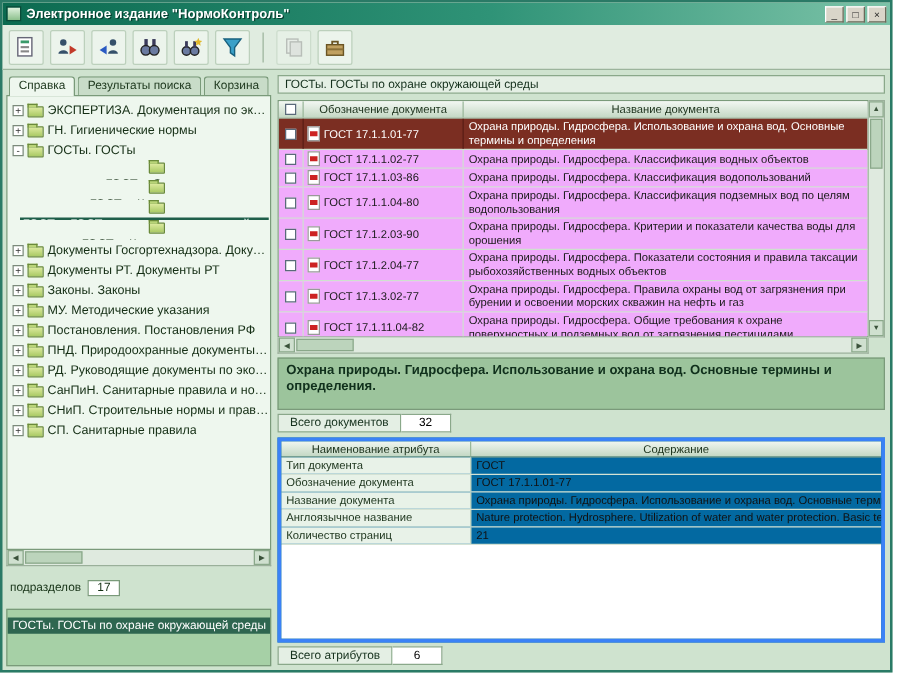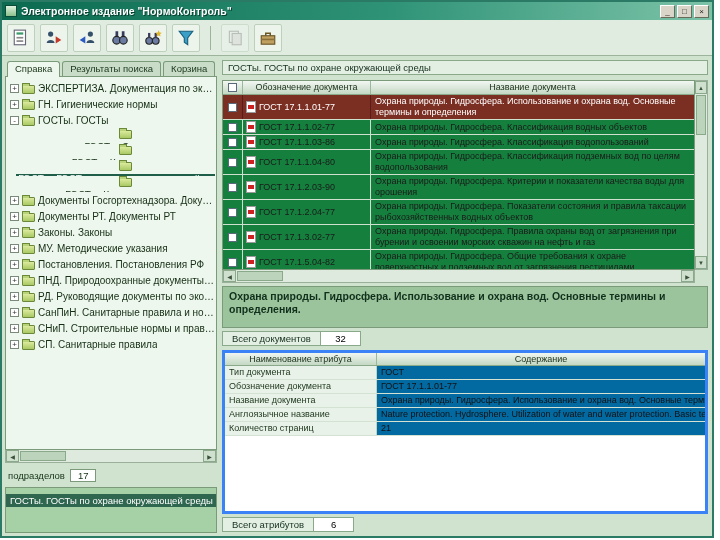--- a/index.html
+++ b/index.html
@@ -36,34 +36,34 @@
   .tree-item { display:flex; align-items:center; height:16px; gap:3px; padding-left:3px; font-size:10px; color:#142e14; white-space:nowrap; overflow:hidden; }
   .tree-item.child { padding-left:28px;flex-direction:column; }
   .exp { width:9px; height:9px; flex:none; background:#fff; border:1px solid #7a8a7a; font-size:8px; line-height:7px; text-align:center; color:#333; }
   .folder { width:13px; height:9px; flex:none; background:linear-gradient(#dcea9e,#a9c964); border:1px solid #6a8a3a; border-radius:1px; position:relative; margin-top:2px; }
   .folder::before { content:""; position:absolute; top:-3px; left:-1px; width:6px; height:2px; background:#b9d478; border:1px solid #6a8a3a; border-bottom:none; }
   .tlabel { overflow:hidden; text-overflow:ellipsis; }
   .tree-item.selected .tlabel { background:#1f5f4a; color:#fff; padding:0 2px; }
   .tree-hscroll { height:13px; border:1px solid #9ab09a; border-top:none; background:#dfeadf; display:flex; align-items:stretch; }
   .sbtn { width:13px; background:#cfe0cf; border:1px solid #8aa88a; font-size:6px; display:flex; align-items:center; justify-content:center; color:#3a523a; flex:none; }
   .sthumb-h { width:46px; background:#bcd4bc; border:1px solid #8aa88a; margin:1px; }
-  .left-footer { height:24px; display:flex; align-items:center; gap:5px; padding:2px 3px; font-size:9.5px; color:#163216; }
+  .left-footer { height:34px; display:flex; align-items:center; gap:5px; padding:2px 3px; font-size:9.5px; color:#163216; }
   .val-box { background:#fff; border:1px solid #7a9a7a; padding:0 7px; font-size:9.5px; min-width:26px; text-align:center; }
   .left-status { height:46px; background:#a6d0a6; border:1px solid #7a9a7a; font-size:9.5px; overflow:hidden; }
   .ls-line { background:#2e6650; color:#fff; padding:1px 4px; margin-top:6px; white-space:nowrap; overflow:hidden; }
 
   
   .rp-header { height:15px; background:#e4efe4; border:1px solid #8aa88a; font-size:9.5px; padding:1px 5px; color:#14301c; white-space:nowrap; overflow:hidden; }
   .doc-area { display:flex; height:190px; margin-top:5px; }
   .doc-table { flex:1; border:1px solid #7a9a7a; background:#fff; overflow:hidden; }
   .doc-hrow { display:flex; height:14px; background:linear-gradient(#f2f7f2,#c4d8c4); border-bottom:1px solid #8aa88a; font-size:9px; color:#1a301a; }
   .h-cb { width:20px; border-right:1px solid #9ab89a; display:flex; align-items:center; justify-content:center; }
   .h-desig { width:128px; border-right:1px solid #9ab89a; text-align:center; line-height:13px; }
   .h-name { flex:1; text-align:center; line-height:13px; }
-  .doc-row { display:flex; border-bottom:1px solid #cfe0cf; font-size:9px; background:#15803d; color:#1a1a1a; }
+  .doc-row { display:flex; border-bottom:1px solid #cfe0cf; font-size:9px; background:#f0abfc; color:#1a1a1a; }
   .c-cb { width:20px; border-right:1px solid #cfe0cf; display:flex; align-items:center; justify-content:center; padding:2px 0; }
   .cb { width:9px; height:9px; background:#fff; border:1px solid #5a6a7a; flex:none; }
   .c-desig { width:128px; border-right:1px solid #cfe0cf; display:flex; align-items:center; gap:3px; padding:1px 3px; white-space:nowrap; overflow:hidden; }
   .pdf { width:10px; height:12px; background:#fff; border:1px solid #999; position:relative; flex:none; }
   .pdf::after { content:""; position:absolute; left:1px; right:1px; top:3px; height:4px; background:#cc2222; }
   .c-name { flex:1; padding:1px 4px; line-height:11px; display:flex; align-items:center; overflow:hidden; }
   .doc-row.selected { background:#7b2e22; color:#fff; }
   .doc-row.selected .c-cb, .doc-row.selected .c-desig { border-right-color:#5a1c14; }
   .vscroll { width:13px; border:1px solid #9ab09a; border-left:none; background:#dfeadf; display:flex; flex-direction:column; }
   .vscroll .sbtn { width:auto; height:13px; }
@@ -361,21 +361,21 @@
           <span class="c-name">
               <span>Охрана природы. Гидросфера. Правила охраны вод от загрязнения при бурении и освоении морских скважин на нефть и газ</span>
             </span>
         </div>
         <div class="doc-row">
           <span class="c-cb">
               <span class="cb"></span>
             </span>
           <span class="c-desig">
               <span class="pdf"></span>
-              <span>ГОСТ 17.1.5.04-82</span>
+              <span>ГОСТ 17.1.11.04-82</span>
             </span>
           <span class="c-name">
               <span>Охрана природы. Гидросфера. Общие требования к охране поверхностных и подземных вод от загрязнения пестицидами</span>
             </span>
         </div>
       </div>
       <div class="vscroll">
         <span class="sbtn">▲</span>
         <span class="sthumb-v"></span>
         <span class="vfill"></span>

